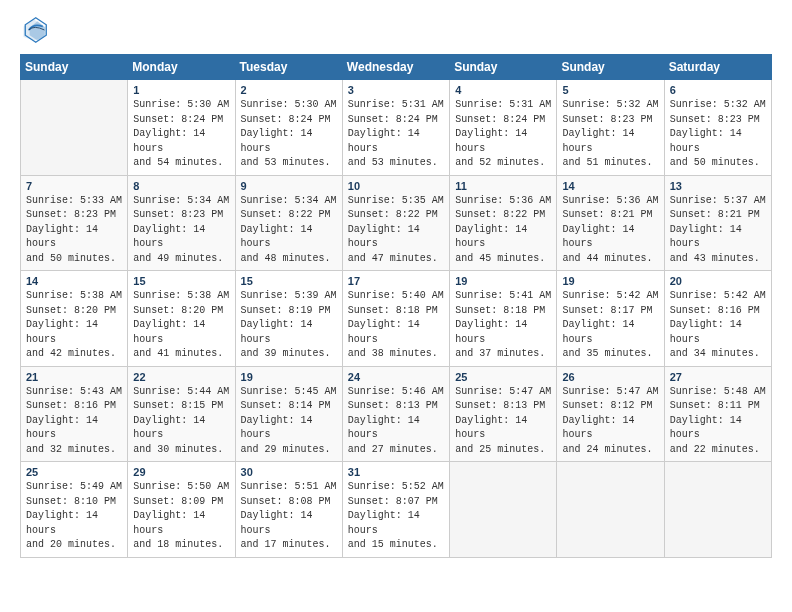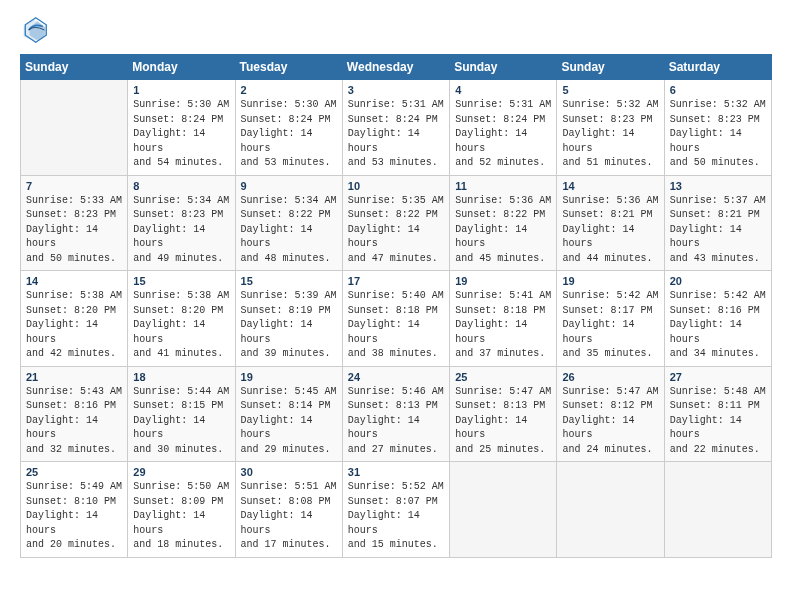--- a/index.html
+++ b/index.html
@@ -218,21 +218,21 @@
             <span class="day-num">20</span>
             <div class="day-info">Sunrise: 5:42 AM<br>Sunset: 8:16 PM<br>Daylight: 14 hours<br>and 34 minutes.</div>
           </td>
         </tr>
         <tr>
           <td>
             <span class="day-num">21</span>
             <div class="day-info">Sunrise: 5:43 AM<br>Sunset: 8:16 PM<br>Daylight: 14 hours<br>and 32 minutes.</div>
           </td>
           <td>
-            <span class="day-num">18</span>
+            <span class="day-num">22</span>
             <div class="day-info">Sunrise: 5:44 AM<br>Sunset: 8:15 PM<br>Daylight: 14 hours<br>and 30 minutes.</div>
           </td>
           <td>
             <span class="day-num">19</span>
             <div class="day-info">Sunrise: 5:45 AM<br>Sunset: 8:14 PM<br>Daylight: 14 hours<br>and 29 minutes.</div>
           </td>
           <td>
             <span class="day-num">24</span>
             <div class="day-info">Sunrise: 5:46 AM<br>Sunset: 8:13 PM<br>Daylight: 14 hours<br>and 27 minutes.</div>
           </td>

